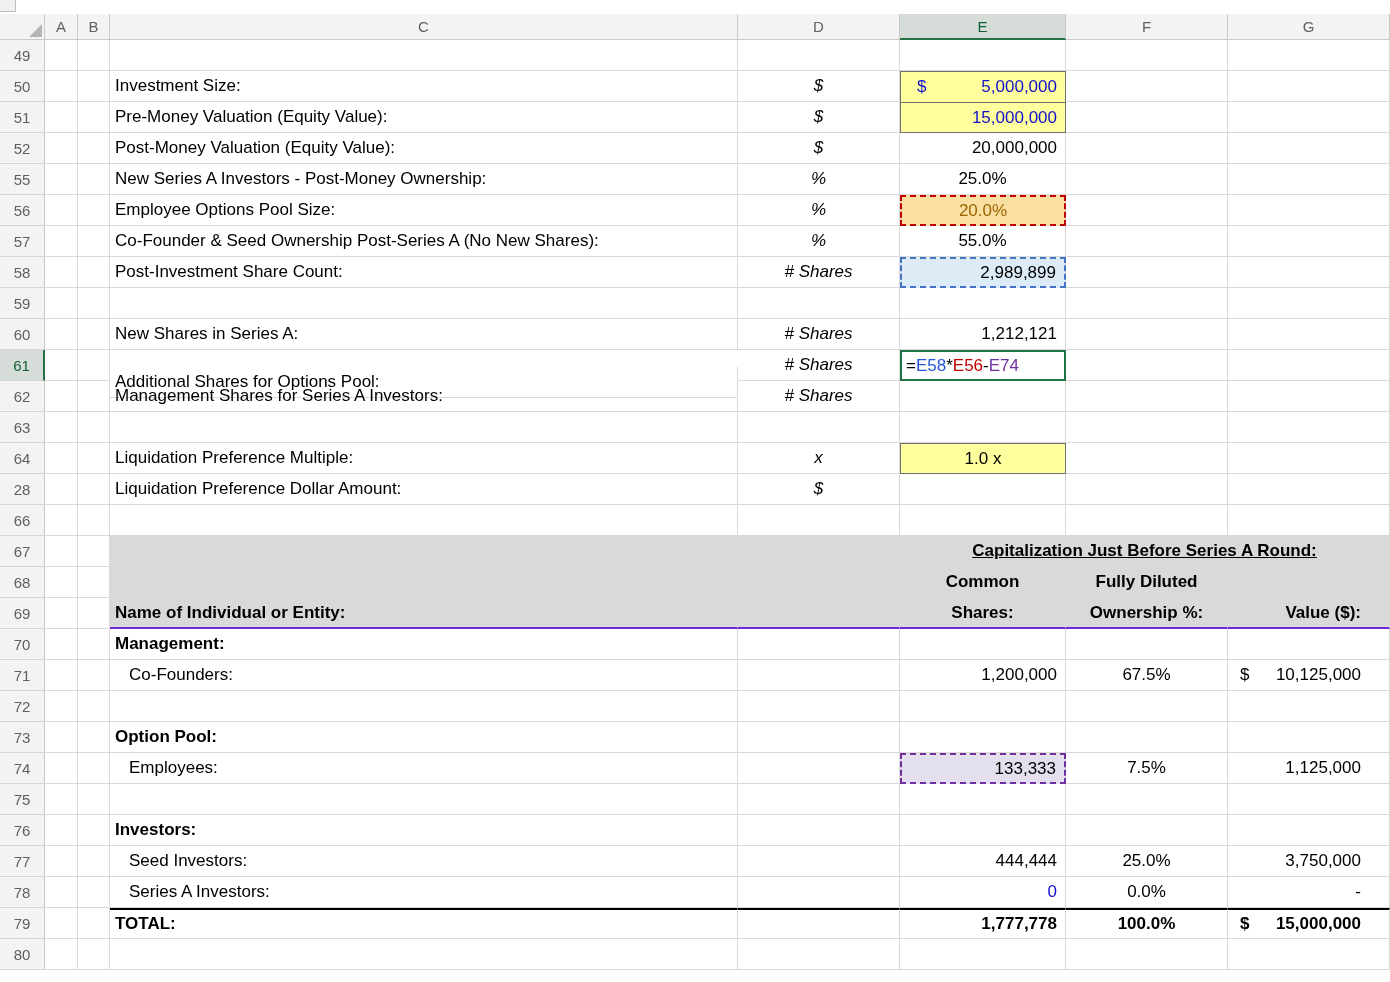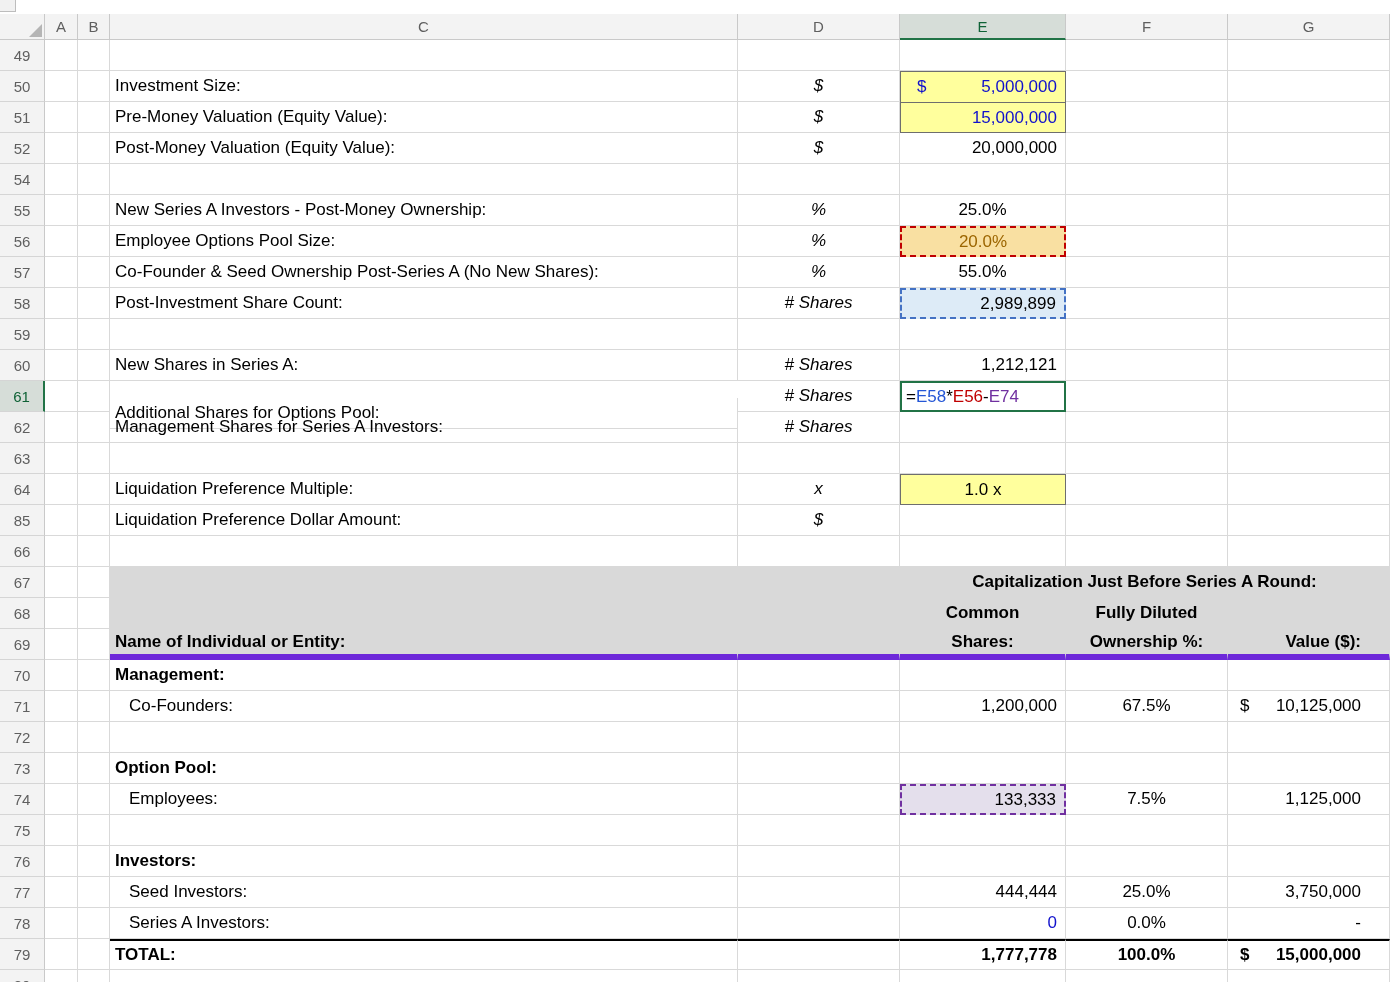--- a/index.html
+++ b/index.html
@@ -98,21 +98,21 @@
   .cell.db { border: 2px dashed var(--ref1-border, #4472c4); }
   .cell.dp { border: 2px dashed var(--ref3, #7030a0); }
 
   .cell.edit {
     border: 2px solid var(--accent, #217346);
     background: #fff;
     padding-left: 4px;
   }
 
   .cell.tl { border-top: 2px solid #000; }
-  .cell.bl { border-bottom: 6px solid #6d28d9; }
+  .cell.bl { border-bottom: 2px solid #6d28d9; }
 
   .cell.acc { justify-content: space-between; padding-left: 16px; padding-right: 8px; }
   .cell.gr  { padding-right: 28px; }
   .cell.acc.gr { padding-left: 12px; padding-right: 28px; }
 
   .f-op   { color: #000; }
   .f-ref1 { color: var(--ref1, #2456d6); }
   .f-ref2 { color: var(--ref2, #c00000); }
   .f-ref3 { color: var(--ref3, #7030a0); }
 </style>
@@ -173,30 +173,20 @@
         <div class="row-num">52</div>
         <div class="cell " style="width: 33px;"></div>
         <div class="cell " style="width: 32px;"></div>
         <div class="cell " style="width: 628px;">Post-Money Valuation (Equity Value):</div>
         <div class="cell it c" style="width: 162px;">$</div>
         <div class="cell r" style="width: 166px;">20,000,000</div>
         <div class="cell " style="width: 162px;"></div>
         <div class="cell " style="width: 162px;"></div>
       </div>
       <div class="row">
-        <div class="row-num">54</div>
-        <div class="cell " style="width: 33px;"></div>
-        <div class="cell " style="width: 32px;"></div>
-        <div class="cell " style="width: 628px;"></div>
-        <div class="cell " style="width: 162px;"></div>
-        <div class="cell " style="width: 166px;"></div>
-        <div class="cell " style="width: 162px;"></div>
-        <div class="cell " style="width: 162px;"></div>
-      </div>
-      <div class="row">
         <div class="row-num">55</div>
         <div class="cell " style="width: 33px;"></div>
         <div class="cell " style="width: 32px;"></div>
         <div class="cell " style="width: 628px;">New Series A Investors - Post-Money Ownership:</div>
         <div class="cell it c" style="width: 162px;">%</div>
         <div class="cell c" style="width: 166px;">25.0%</div>
         <div class="cell " style="width: 162px;"></div>
         <div class="cell " style="width: 162px;"></div>
       </div>
       <div class="row">
@@ -290,21 +280,21 @@
         <div class="row-num">64</div>
         <div class="cell " style="width: 33px;"></div>
         <div class="cell " style="width: 32px;"></div>
         <div class="cell " style="width: 628px;">Liquidation Preference Multiple:</div>
         <div class="cell it c" style="width: 162px;">x</div>
         <div class="cell fy bx c" style="width: 166px;">1.0 x</div>
         <div class="cell " style="width: 162px;"></div>
         <div class="cell " style="width: 162px;"></div>
       </div>
       <div class="row">
-        <div class="row-num">85</div>
+        <div class="row-num">28</div>
         <div class="cell " style="width: 33px;"></div>
         <div class="cell " style="width: 32px;"></div>
         <div class="cell " style="width: 628px;">Liquidation Preference Dollar Amount:</div>
         <div class="cell it c" style="width: 162px;">$</div>
         <div class="cell " style="width: 166px;"></div>
         <div class="cell " style="width: 162px;"></div>
         <div class="cell " style="width: 162px;"></div>
       </div>
       <div class="row">
         <div class="row-num">66</div>
@@ -315,21 +305,21 @@
         <div class="cell " style="width: 166px;"></div>
         <div class="cell " style="width: 162px;"></div>
         <div class="cell " style="width: 162px;"></div>
       </div>
       <div class="row">
         <div class="row-num">67</div>
         <div class="cell " style="width: 33px;"></div>
         <div class="cell " style="width: 32px;"></div>
         <div class="cell band" style="width: 628px;"></div>
         <div class="cell band" style="width: 162px;"></div>
-        <div class="cell band b c" style="width: 490px;">Capitalization Just Before Series A Round:</div>
+        <div class="cell band b c" style="width: 490px; text-decoration: underline;">Capitalization Just Before Series A Round:</div>
       </div>
       <div class="row">
         <div class="row-num">68</div>
         <div class="cell " style="width: 33px;"></div>
         <div class="cell " style="width: 32px;"></div>
         <div class="cell band" style="width: 628px;"></div>
         <div class="cell band" style="width: 162px;"></div>
         <div class="cell band b c" style="width: 166px;">Common</div>
         <div class="cell band b c" style="width: 162px;">Fully Diluted</div>
         <div class="cell band" style="width: 162px;"></div>

